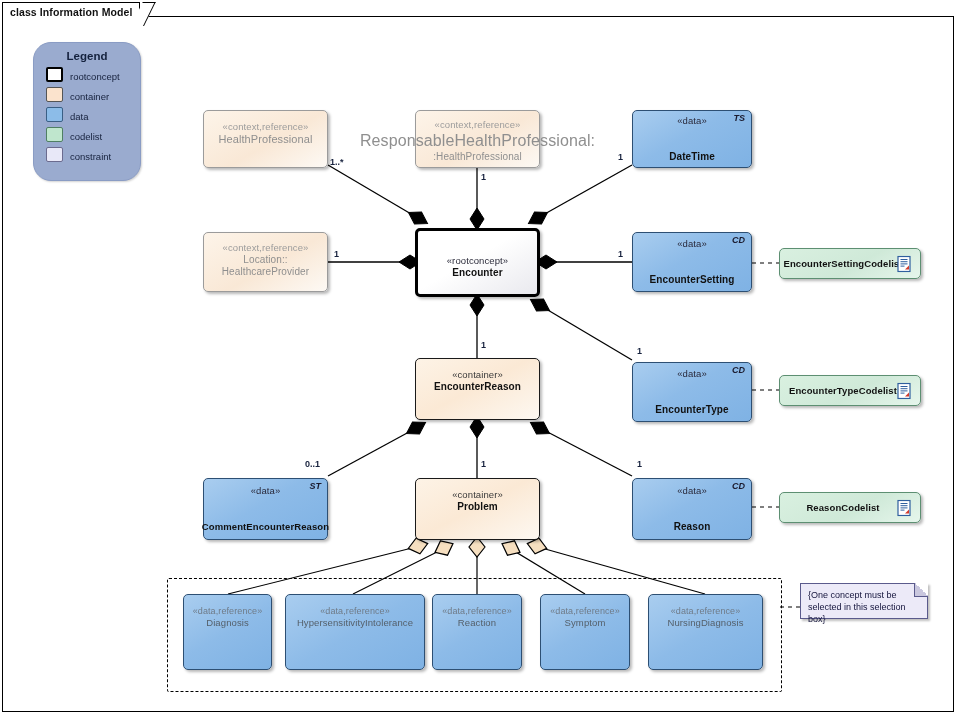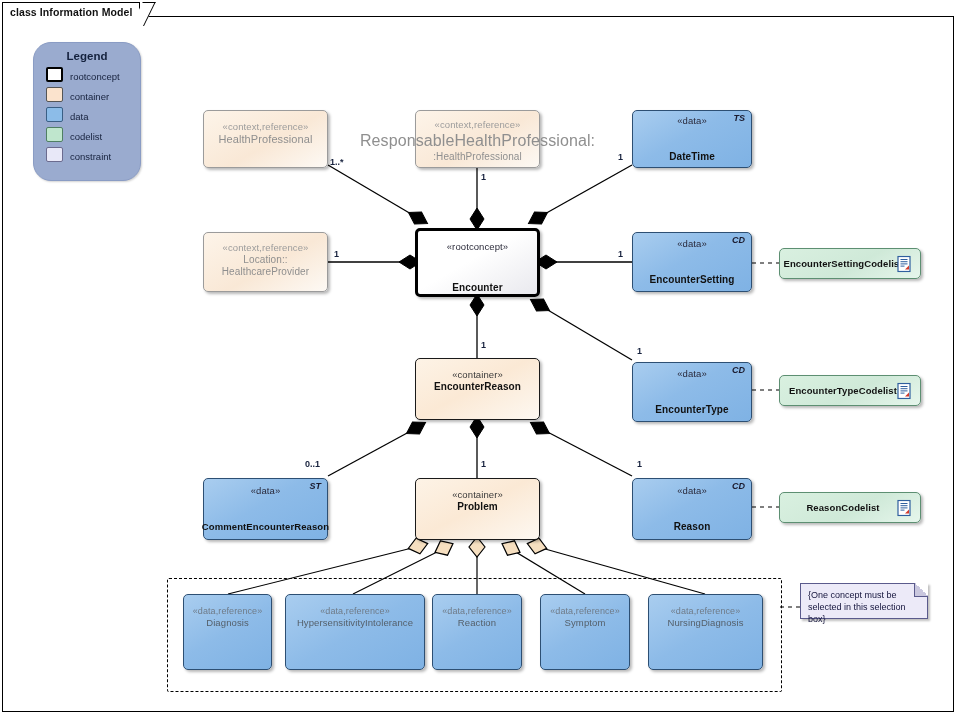--- a/index.html
+++ b/index.html
@@ -237,21 +237,21 @@
     <div class="stereo">«data»</div>
     <div class="nname">DateTime</div>
   </div>
 
   <div class="node n-context" style="left:203px;top:232px;width:125px;height:60px;justify-content:flex-start;padding-top:9px;">
     <div class="stereo">«context,reference»</div>
     <div class="nname" style="font-size:10px">Location::</div>
     <div class="nname" style="font-size:10px">HealthcareProvider</div>
   </div>
 
-  <div class="node n-root" style="left:415px;top:228px;width:125px;height:69px;justify-content:space-between;padding-top:10px;">
+  <div class="node n-root" style="left:415px;top:228px;width:125px;height:69px;justify-content:center;padding-top:10px;">
     <div class="stereo">«rootconcept»</div>
     <div class="nname">Encounter</div>
   </div>
 
   <div class="node n-data" style="left:632px;top:232px;width:120px;height:60px;">
     <span class="typetag">CD</span>
     <div class="stereo">«data»</div>
     <div class="nname">EncounterSetting</div>
   </div>
 

